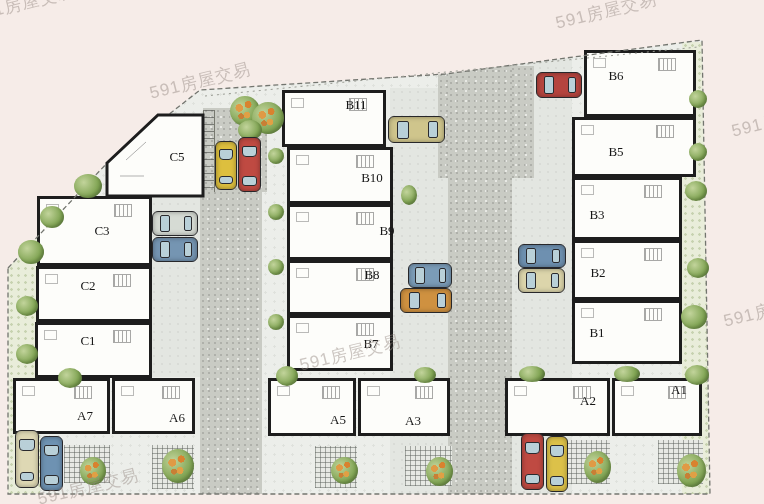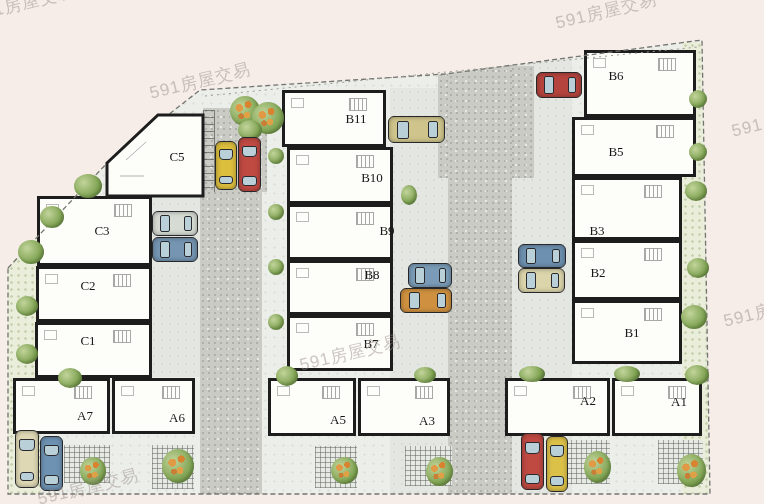--- a/index.html
+++ b/index.html
@@ -139,36 +139,36 @@
   <div class="unit" style="left:112px;top:378px;width:83px;height:56px"></div>
   <div class="unit" style="left:268px;top:378px;width:88px;height:58px"></div>
   <div class="unit" style="left:358px;top:378px;width:92px;height:58px"></div>
   <div class="unit" style="left:505px;top:378px;width:105px;height:58px"></div>
   <div class="unit" style="left:612px;top:378px;width:90px;height:58px"></div>
 
   <span class="ulabel" style="left:177px;top:157px">C5</span>
   <span class="ulabel" style="left:102px;top:231px">C3</span>
   <span class="ulabel" style="left:88px;top:286px">C2</span>
   <span class="ulabel" style="left:88px;top:341px">C1</span>
-  <span class="ulabel" style="left:356px;top:119px">B11</span>
+  <span class="ulabel" style="left:356px;top:105px">B11</span>
   <span class="ulabel" style="left:372px;top:178px">B10</span>
   <span class="ulabel" style="left:387px;top:231px">B9</span>
   <span class="ulabel" style="left:372px;top:275px">B8</span>
   <span class="ulabel" style="left:371px;top:344px">B7</span>
   <span class="ulabel" style="left:616px;top:76px">B6</span>
   <span class="ulabel" style="left:616px;top:152px">B5</span>
-  <span class="ulabel" style="left:597px;top:231px">B3</span>
+  <span class="ulabel" style="left:597px;top:215px">B3</span>
   <span class="ulabel" style="left:598px;top:273px">B2</span>
-  <span class="ulabel" style="left:632px;top:333px">B1</span>
+  <span class="ulabel" style="left:597px;top:333px">B1</span>
   <span class="ulabel" style="left:85px;top:416px">A7</span>
   <span class="ulabel" style="left:177px;top:418px">A6</span>
   <span class="ulabel" style="left:338px;top:420px">A5</span>
-  <span class="ulabel" style="left:427px;top:421px">A3</span>
+  <span class="ulabel" style="left:413px;top:421px">A3</span>
   <span class="ulabel" style="left:588px;top:401px">A2</span>
-  <span class="ulabel" style="left:679px;top:402px">A1</span>
+  <span class="ulabel" style="left:679px;top:390px">A1</span>
 
   <div class="bush flower" style="left:230px;top:96px;width:30px;height:30px"></div>
   <div class="bush flower" style="left:252px;top:102px;width:32px;height:32px"></div>
   <div class="bush" style="left:238px;top:120px;width:24px;height:20px"></div>
   <div class="bush" style="left:74px;top:174px;width:28px;height:24px"></div>
   <div class="bush" style="left:40px;top:206px;width:24px;height:22px"></div>
   <div class="bush" style="left:18px;top:240px;width:26px;height:24px"></div>
   <div class="bush" style="left:16px;top:296px;width:22px;height:20px"></div>
   <div class="bush" style="left:16px;top:344px;width:22px;height:20px"></div>
   <div class="bush" style="left:58px;top:368px;width:24px;height:20px"></div>

